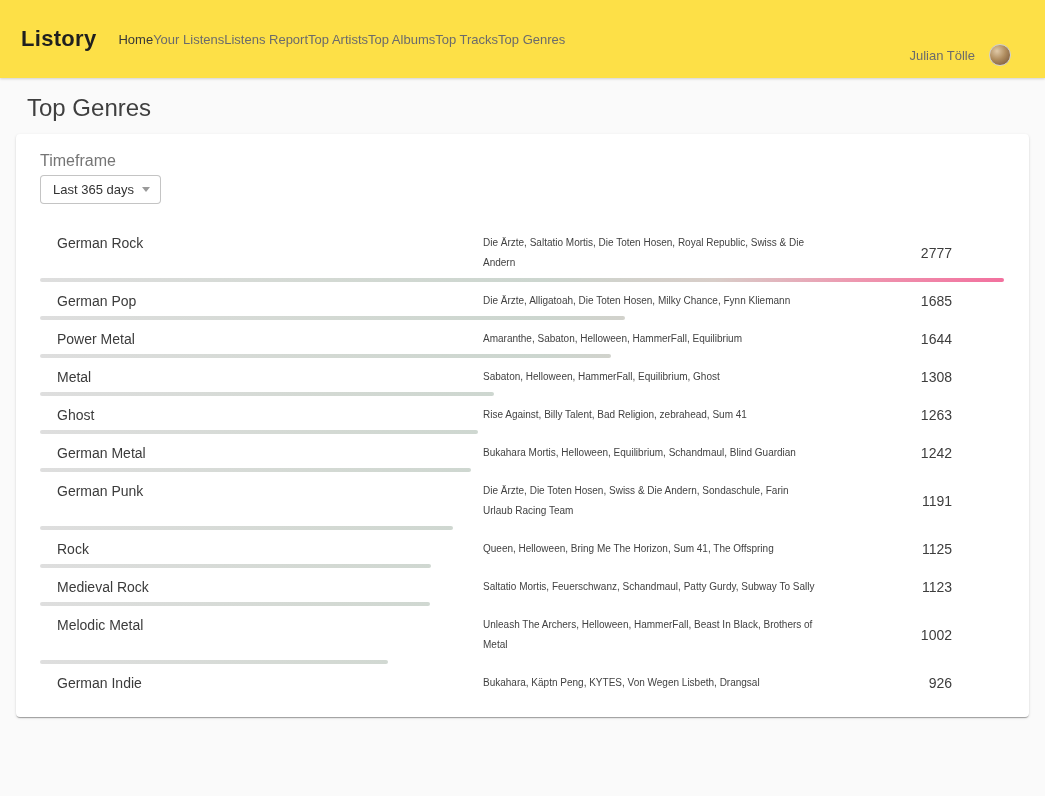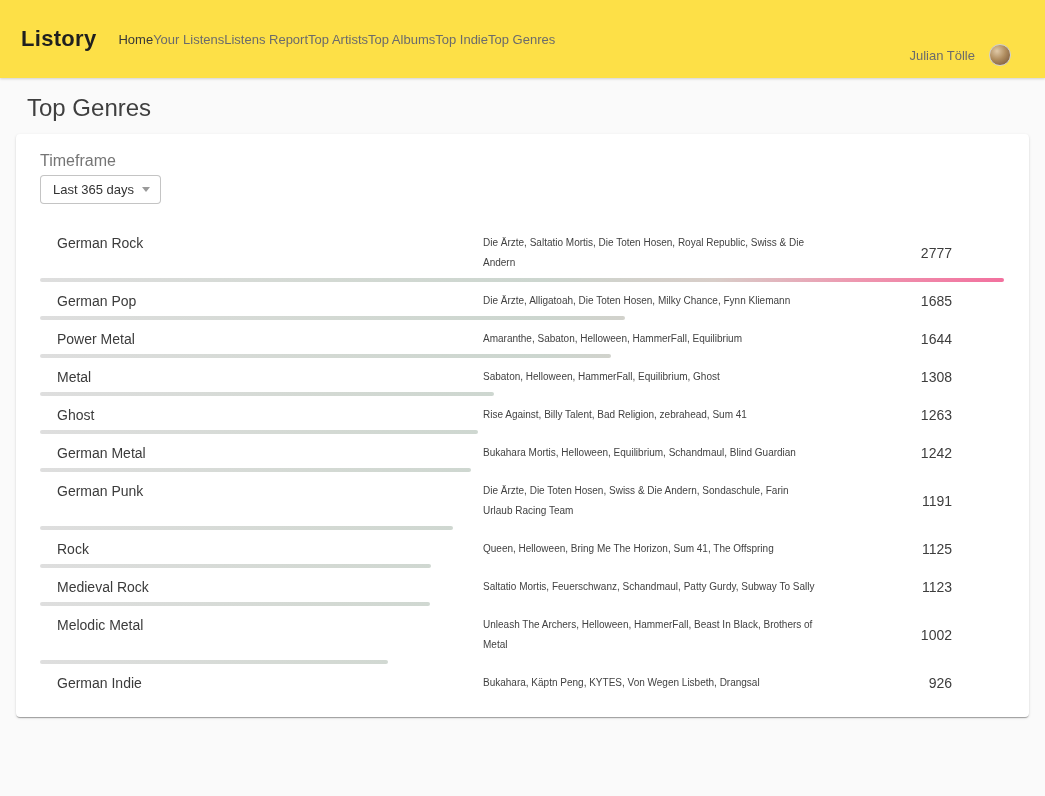--- a/index.html
+++ b/index.html
@@ -128,21 +128,21 @@
 <body>
 
 <header class="navbar">
   <div class="logo">Listory</div>
   <nav class="nav-links">
       <a class="nav-link active">Home</a>
       <a class="nav-link">Your Listens</a>
       <a class="nav-link">Listens Report</a>
       <a class="nav-link">Top Artists</a>
       <a class="nav-link">Top Albums</a>
-      <a class="nav-link">Top Indie</a>
+      <a class="nav-link">Top Tracks</a>
       <a class="nav-link">Top Genres</a>
     </nav>
   <div class="nav-user">
     <span class="nav-username">Julian Tölle</span>
     <span class="avatar"></span>
   </div>
 </header>
 
 <h1 class="page-title">Top Genres</h1>
 

